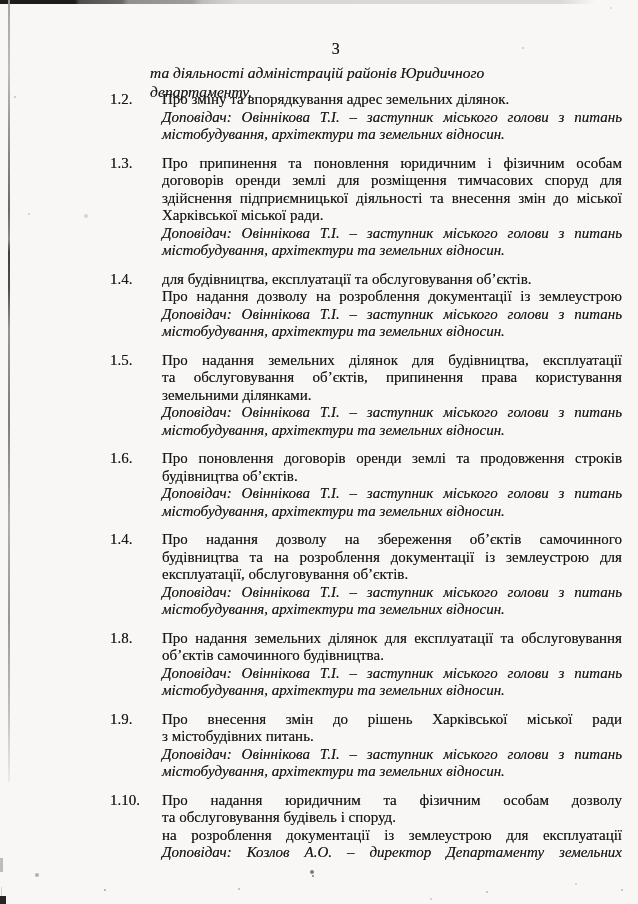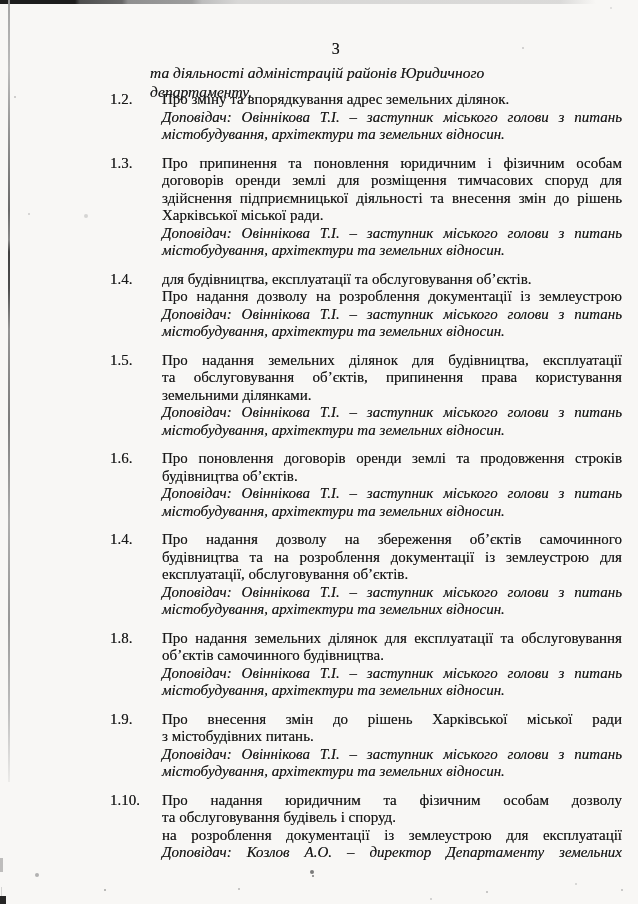--- a/index.html
+++ b/index.html
@@ -105,21 +105,21 @@
           <div class="l">Про зміну та впорядкування адрес земельних ділянок.</div>
           <div class="l sp j">Доповідач: Овіннікова Т.І. – заступник міського голови з питань</div>
           <div class="l sp">містобудування, архітектури та земельних відносин.</div>
         </div>
       </div>
       <div class="item">
         <div class="num">1.3.</div>
         <div class="itext">
           <div class="l j">Про припинення та поновлення юридичним і фізичним особам</div>
           <div class="l j">договорів оренди землі для розміщення тимчасових споруд для</div>
-          <div class="l j">здійснення підприємницької діяльності та внесення змін до рішень</div>
+          <div class="l j">здійснення підприємницької діяльності та внесення змін до міської</div>
           <div class="l">Харківської міської ради.</div>
           <div class="l sp j">Доповідач: Овіннікова Т.І. – заступник міського голови з питань</div>
           <div class="l sp">містобудування, архітектури та земельних відносин.</div>
         </div>
       </div>
       <div class="item">
         <div class="num">1.4.</div>
         <div class="itext">
           <div class="l">для будівництва, експлуатації та обслуговування об’єктів.</div>
           <div class="l j">Про надання дозволу на розроблення документації із землеустрою</div>

